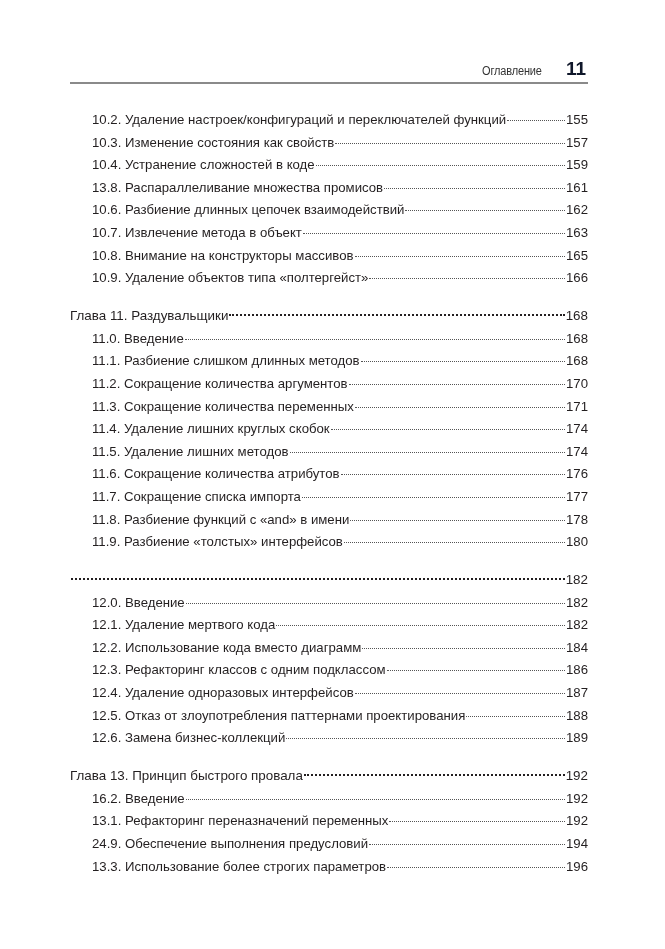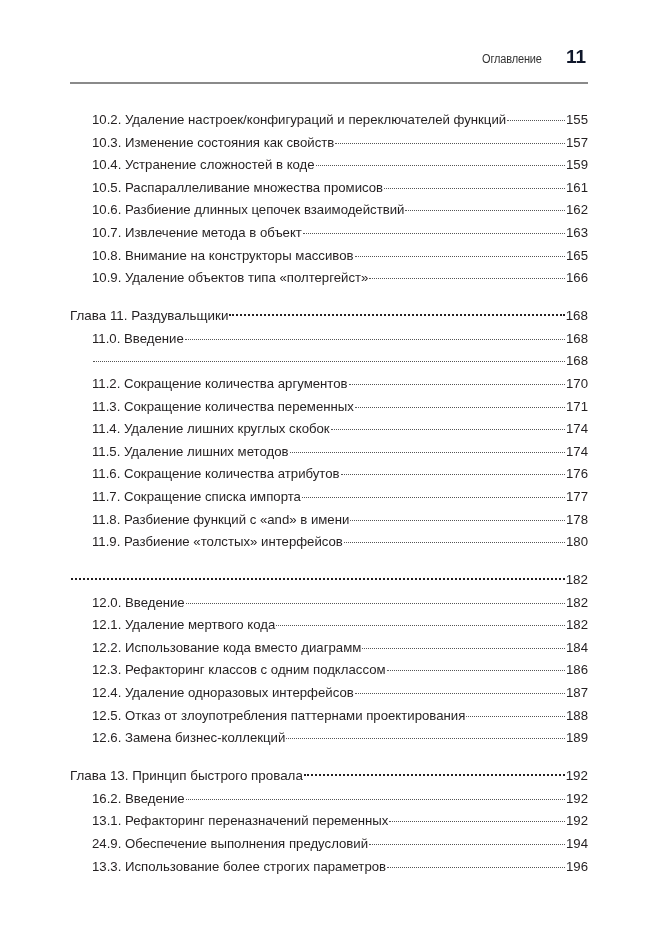--- a/index.html
+++ b/index.html
@@ -1,18 +1,18 @@
 <!DOCTYPE html>
 <html><head>
 <meta charset="utf-8">
 <style>
   html, body { margin: 0; padding: 0; background: #ffffff; }
   body { width: 665px; height: 949px; position: relative; overflow: hidden;
          font-family: "Liberation Sans", "DejaVu Sans", sans-serif; color: #231f20; }
-  .header { position: absolute; left: 70px; top: 44px; width: 518px; height: 26px; }
+  .header { position: absolute; left: 70px; top: 56px; width: 518px; height: 26px; }
   .header-title { position: absolute; right: 46px; top: 8px; font-size: 12.5px; color: #333;
                   font-family: "Liberation Sans", sans-serif; letter-spacing: -0.2px; transform: scaleX(0.88); transform-origin: right; }
   .header-num { position: absolute; right: 2px; top: 2px; font-size: 19px; font-weight: bold; color: #0f172a; }
   .header-rule { position: absolute; left: 70px; top: 82px; width: 518px; height: 1.5px; background: #8a8a8a; }
 
   .toc { position: absolute; left: 70px; top: 109px; width: 518px; }
   .section { margin: 0; }
   .section + .section { margin-top: 14px; }
   .row { display: flex; align-items: flex-start; height: 22.6px; line-height: 22.6px; font-size: 13.2px; white-space: nowrap; }
   .row.sub { padding-left: 22px; }
@@ -45,21 +45,21 @@
         <span class="label">10.3. Изменение состояния как свойств</span>
         <span class="dots"></span>
         <span class="page">157</span>
       </div>
     <div class="row sub">
         <span class="label">10.4. Устранение сложностей в коде</span>
         <span class="dots"></span>
         <span class="page">159</span>
       </div>
     <div class="row sub">
-        <span class="label">10.5. Распараллеливание множества промисов</span>
+        <span class="label">13.8. Распараллеливание множества промисов</span>
         <span class="dots"></span>
         <span class="page">161</span>
       </div>
     <div class="row sub">
         <span class="label">10.6. Разбиение длинных цепочек взаимодействий</span>
         <span class="dots"></span>
         <span class="page">162</span>
       </div>
     <div class="row sub">
         <span class="label">10.7. Извлечение метода в объект</span>
@@ -83,20 +83,21 @@
         <span class="label">Глава 11. Раздувальщики</span>
         <span class="dots"></span>
         <span class="page">168</span>
       </div>
     <div class="row sub">
         <span class="label">11.0. Введение</span>
         <span class="dots"></span>
         <span class="page">168</span>
       </div>
     <div class="row sub">
+        <span class="label">11.1. Разбиение слишком длинных методов</span>
         <span class="dots"></span>
         <span class="page">168</span>
       </div>
     <div class="row sub">
         <span class="label">11.2. Сокращение количества аргументов</span>
         <span class="dots"></span>
         <span class="page">170</span>
       </div>
     <div class="row sub">
         <span class="label">11.3. Сокращение количества переменных</span>

